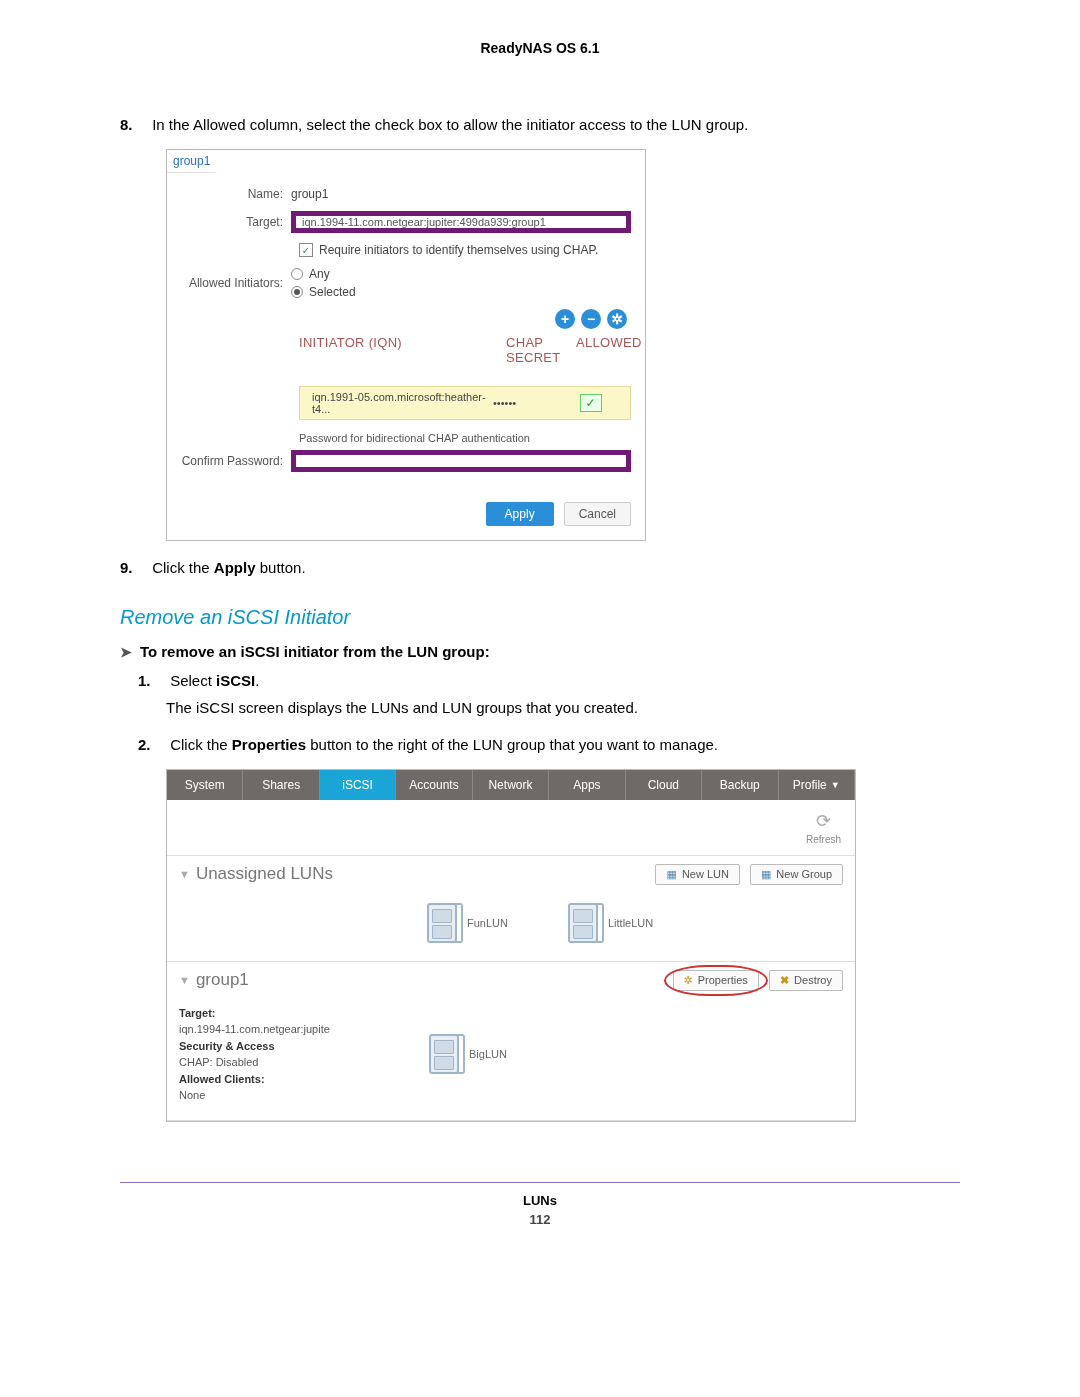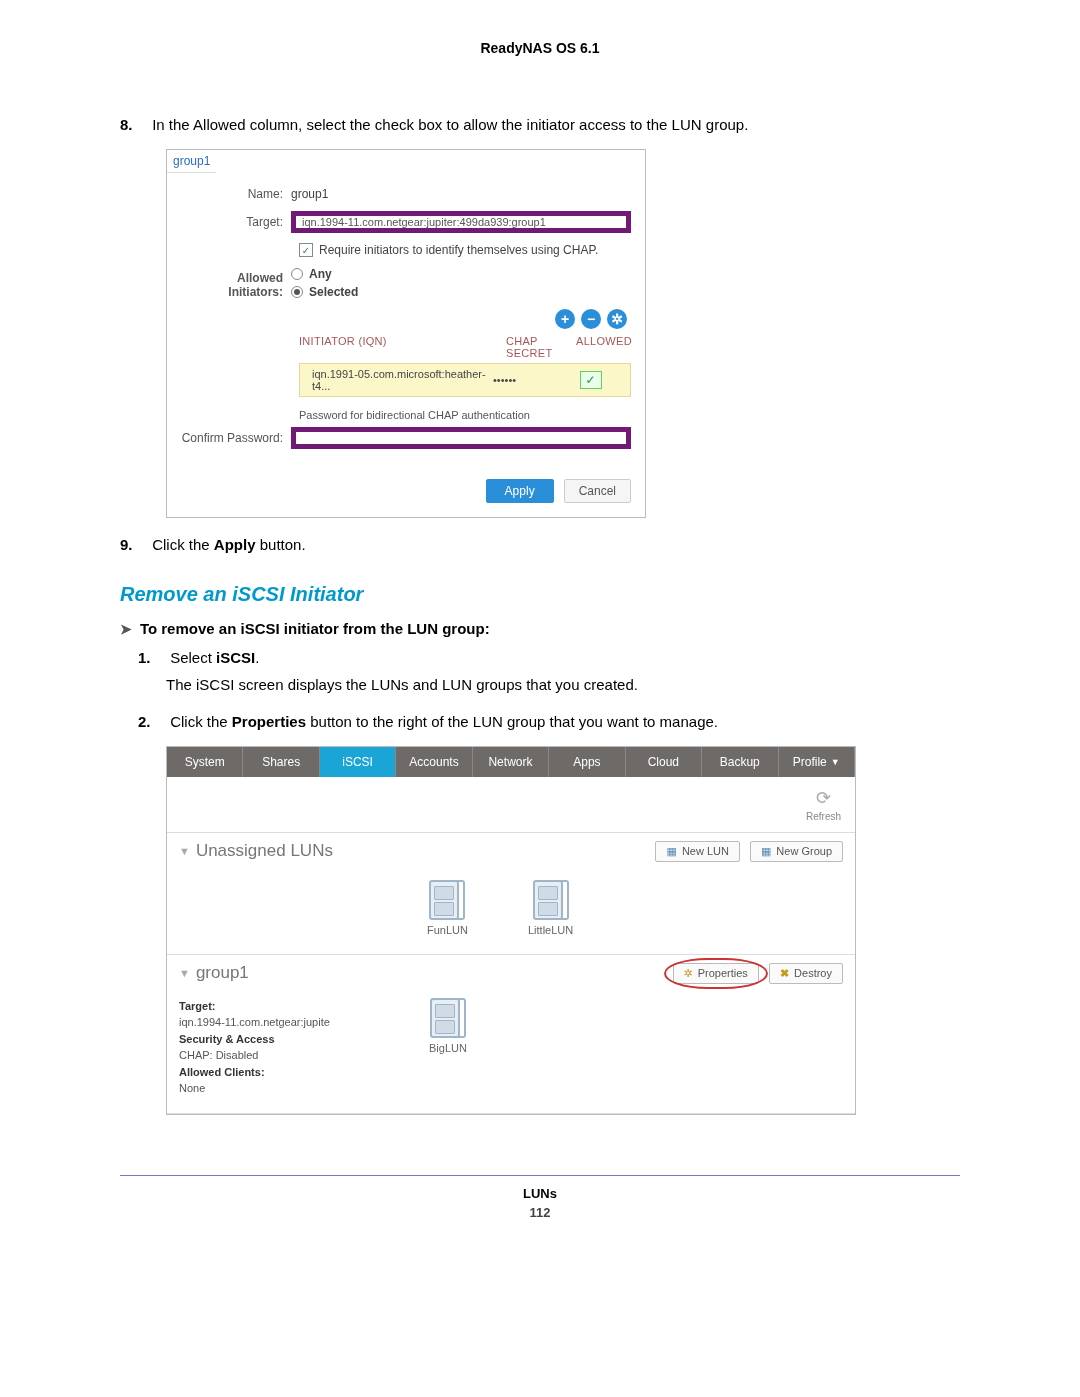--- a/index.html
+++ b/index.html
@@ -21,21 +21,21 @@
   .content { padding: 0 120px; }
   ol.steps { list-style: none; }
   ol.steps > li { margin-bottom: 16px; }
   .step-num { font-weight: bold; display: inline-block; width: 28px; }
   .step-body { display: inline; }
   .step-text-block { margin-left: 28px; margin-top: 8px; line-height: 1.5; }
   .bold { font-weight: bold; }
   .section-heading {
     color: #0099cc;
     font-style: italic;
-    font-weight: bold;
+    font-weight: normal;
     font-size: 20px;
     margin: 30px 0 14px 0;
   }
   .proc-marker { color: #555; font-size: 14px; margin-right: 4px; }
   .proc-heading { font-weight: bold; margin-bottom: 12px; }
 
   
   .dialog {
     border: 1px solid #bbb;
     width: 480px;
@@ -55,21 +55,21 @@
   .radios { display: flex; flex-direction: column; gap: 4px; }
   .radio-row { display: flex; align-items: center; gap: 6px; }
   .radio-dot { width: 12px; height: 12px; border: 1px solid #888; border-radius: 50%; display:inline-flex; align-items:center; justify-content:center; }
   .radio-dot.filled::after { content:''; width:6px; height:6px; background:#555; border-radius:50%; }
   .icon-row { display: flex; justify-content: flex-end; gap: 6px; padding-right: 4px; margin-bottom: 6px; }
   .circ-icon { width: 20px; height: 20px; border-radius: 50%; display:inline-flex; align-items:center; justify-content:center; color:#fff; font-weight:bold; font-size:14px; }
   .plus-icon { background:#2a8fd8; }
   .minus-icon { background:#2a8fd8; }
   .gear-circ { background:#2a8fd8; }
   .init-table { margin-left: 118px; }
-  .init-head { display:flex; font-size:11px; color:#a55; text-transform:uppercase; letter-spacing:0.3px; margin-bottom:4px; }
+  .init-head { display:flex; font-size:13px; color:#a55; text-transform:uppercase; letter-spacing:0.3px; margin-bottom:21px; }
   .init-head .c1{flex:1;} .init-head .c2{width:70px;} .init-head .c3{width:55px;}
   .init-row { display:flex; align-items:center; background:#fbf7c9; border:1px solid #e3da99; padding:4px 12px; font-size:11px; }
   .init-row .c1{flex:1; color:#444;} .init-row .c2{width:70px; color:#444;} .init-row .c3{width:55px; display:flex; justify-content:center;}
   .allow-chk { width:22px; height:18px; border:1px solid #6c6; background:#eaffea; display:inline-flex; align-items:center; justify-content:center; color:#2d8f3c; font-size:12px;}
   .pwd-section { margin-top: 12px; }
   .pwd-caption { margin-left: 118px; font-size: 11px; color: #555; margin-bottom: 6px; }
   .dlg-buttons { display:flex; justify-content:flex-end; gap:10px; padding: 10px 14px 14px; border-top: none; }
   .btn-apply { background:#2a8fd8; color:#fff; border:1px solid #2a8fd8; padding:4px 18px; font-size:12px; border-radius:2px; cursor:pointer; }
   .btn-cancel { background:#f5f5f5; color:#555; border:1px solid #ccc; padding:4px 14px; font-size:12px; border-radius:2px; cursor:pointer; }
 
@@ -91,21 +91,21 @@
   .refresh-glyph{font-size:18px; color:#aaa;}
   .section { border-bottom:1px solid #ddd; }
   .sec-head { display:flex; align-items:center; justify-content:space-between; padding:8px 12px; }
   .sec-title { display:flex; align-items:center; gap:6px; color:#777; font-size:17px; }
   .caret2 { color:#aaa; font-size:11px; }
   .sec-buttons { display:flex; gap:10px; }
   .mini-btn { border:1px solid #bbb; background:#fafafa; padding:3px 10px; font-size:11px; color:#555; display:inline-flex; align-items:center; gap:5px; border-radius:2px; cursor:pointer;}
   .mini-btn.circled { position:relative; }
   .red-circle { position:absolute; inset:-6px -10px; border:2px solid #c33; border-radius:50%/60%; pointer-events:none; }
   .lun-row { display:flex; gap:60px; padding:10px 20px 18px 260px; }
-  .lun-item { display:flex; flex-direction:column; align-items:center; gap:4px; color:#666; font-size:11px;}
+  .lun-item { display:flex; flex-direction:row; align-items:center; gap:4px; color:#666; font-size:11px;}
   .lun-icon { width:30px; height:40px; border:2px solid #9fb5c9; border-radius:3px; position:relative; background:#e8eef3;}
   .lun-icon::before{content:''; position:absolute; left:3px; right:3px; top:4px; height:12px; background:#cfdce6; border:1px solid #9fb5c9; border-radius:1px;}
   .lun-icon::after{content:''; position:absolute; left:3px; right:3px; top:20px; height:12px; background:#cfdce6; border:1px solid #9fb5c9; border-radius:1px;}
   .lun-bracket { width:10px; height:40px; border:2px solid #9fb5c9; border-left:none; border-radius:0 3px 3px 0; align-self:flex-start; margin-left:-4px;}
   .lun-wrap{display:flex;}
   .group-body { display:flex; padding:6px 12px 16px 12px; gap:10px;}
   .group-info { width:240px; font-size:11px; color:#555; line-height:1.5;}
   .group-info .k{font-weight:bold; color:#333;}
   .x-icon{color:#c49a1a; font-weight:bold;}
   .gear-mini{color:#c49a1a;}
@@ -138,21 +138,21 @@
         <div class="val">group1</div>
       </div>
       <div class="dlg-row">
         <div class="lbl">Target:</div>
         <div class="val"><input class="dlg-input" value="iqn.1994-11.com.netgear:jupiter:499da939:group1" style=""></div>
       </div>
       <div class="dlg-chk">
         <span class="chk-box">✓</span>
         <span>Require initiators to identify themselves using CHAP.</span>
       </div>
-      <div class="dlg-row" style="align-items:flex-end;font-weight:bold;">
+      <div class="dlg-row" style="align-items:center;">
         <div class="lbl">Allowed Initiators:</div>
         <div class="val radios">
           <div class="radio-row">
               <span class="radio-dot"></span>
               <span>Any</span>
             </div>
           <div class="radio-row">
               <span class="radio-dot filled"></span>
               <span>Selected</span>
             </div>

